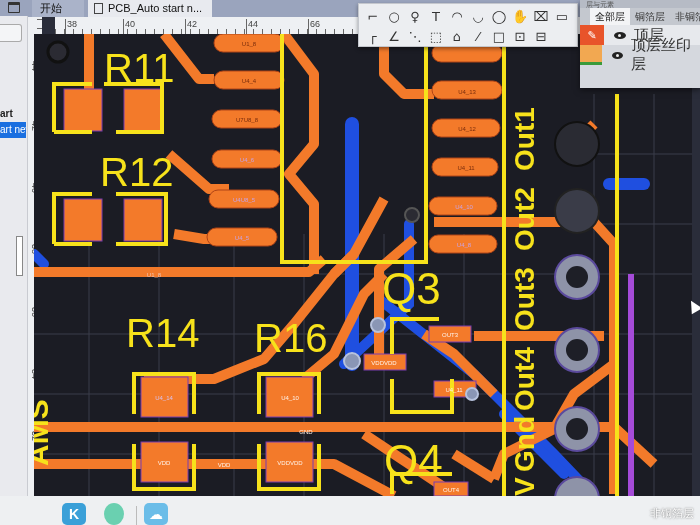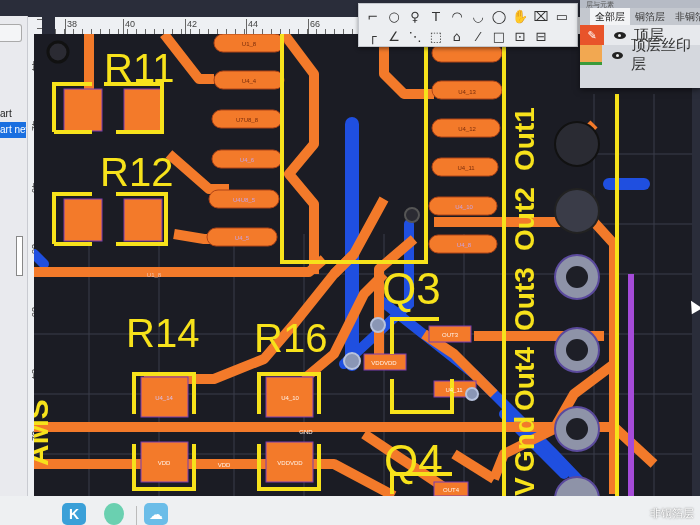--- a/index.html
+++ b/index.html
@@ -2,21 +2,21 @@
 <html><head>
 <meta charset="utf-8">
 <style>
   * { box-sizing: border-box; margin: 0; padding: 0; }
   html, body { width: 700px; height: 525px; overflow: hidden; background: #2a2d3a; font-family: "Liberation Sans", sans-serif; }
   #root { position: relative; width: 700px; height: 525px; overflow: hidden; }
 
   
   .left-panel { position: absolute; left: 0; top: 16px; width: 28px; height: 480px; background: #e9eaee; border-right: 1px solid #c9cbd1; }
   .left-panel .box { position: absolute; left: 0; top: 8px; width: 22px; height: 18px; border: 1px solid #aaa; border-left: none; border-radius: 0 3px 3px 0; background: #f4f5f7; }
-  .left-panel .txt1 { position: absolute; left: 0; top: 92px; font-size: 10px; color: #222; }
+  .left-panel .txt1 { position: absolute; left: 0; top: 92px; font-size: 10px; color: #222; font-weight: bold; }
   .left-panel .txt2 { position: absolute; left: 0; top: 106px; width: 26px; height: 16px; background: #1a6fe0; color: #fff; font-size: 10px; line-height: 16px; overflow: hidden; white-space: nowrap; }
   .left-panel .slider { position: absolute; left: 16px; top: 220px; width: 7px; height: 40px; border: 1px solid #888; background: #fff; }
 
   
   .tabbar { position: absolute; left: 0; top: 0; width: 700px; height: 17px; background: #9aa4bd; }
   .tabbar .icon-cal { position: absolute; left: 8px; top: 2px; width: 12px; height: 11px; border: 1.5px solid #333; border-top-width: 3px; border-radius: 1px; }
   .tab-start { position: absolute; left: 32px; top: 0; width: 52px; height: 17px; background: #aab3c9; font-size: 11px; line-height: 17px; padding-left: 8px; color: #111; }
   .tab-pcb { position: absolute; left: 88px; top: 0; width: 124px; height: 17px; background: #e8eaef; font-size: 11px; line-height: 17px; color: #111; padding-left: 6px; white-space: nowrap; }
   .tab-pcb .doc-icon { display: inline-block; width: 9px; height: 11px; border: 1px solid #444; margin-right: 5px; vertical-align: -2px; }
 
@@ -60,20 +60,27 @@
   .app-bird { left: 104px; background: #6ad0b0; border-radius: 50% !important; width: 20px !important; }
   .app-cloud { left: 144px; background: #6bbde8; color: #fff; text-align: center; line-height: 22px; font-size: 14px; }
   .taskbar .sep { position: absolute; left: 136px; top: 10px; width: 1px; height: 19px; background: #bbb; }
   .watermark { position: absolute; right: 6px; bottom: 4px; color: #fff; font-size: 11px; text-shadow: 0 0 2px #555; }
 </style>
 </head>
 <body>
 
 <div id="root">
 
+  <div class="tabbar">
+    <span class="icon-cal"></span>
+    <div class="tab-start">开始</div>
+    <div class="tab-pcb">
+      <span class="doc-icon"></span><span>PCB_Auto start n...</span>
+    </div>
+  </div>
 
   <div class="left-panel">
     <div class="box"></div>
     <div class="txt1">art</div>
     <div class="txt2">art new</div>
     <div class="slider"></div>
   </div>
 
   <div class="ruler-top">
     <span class="tick" style="left:10px">38</span>

